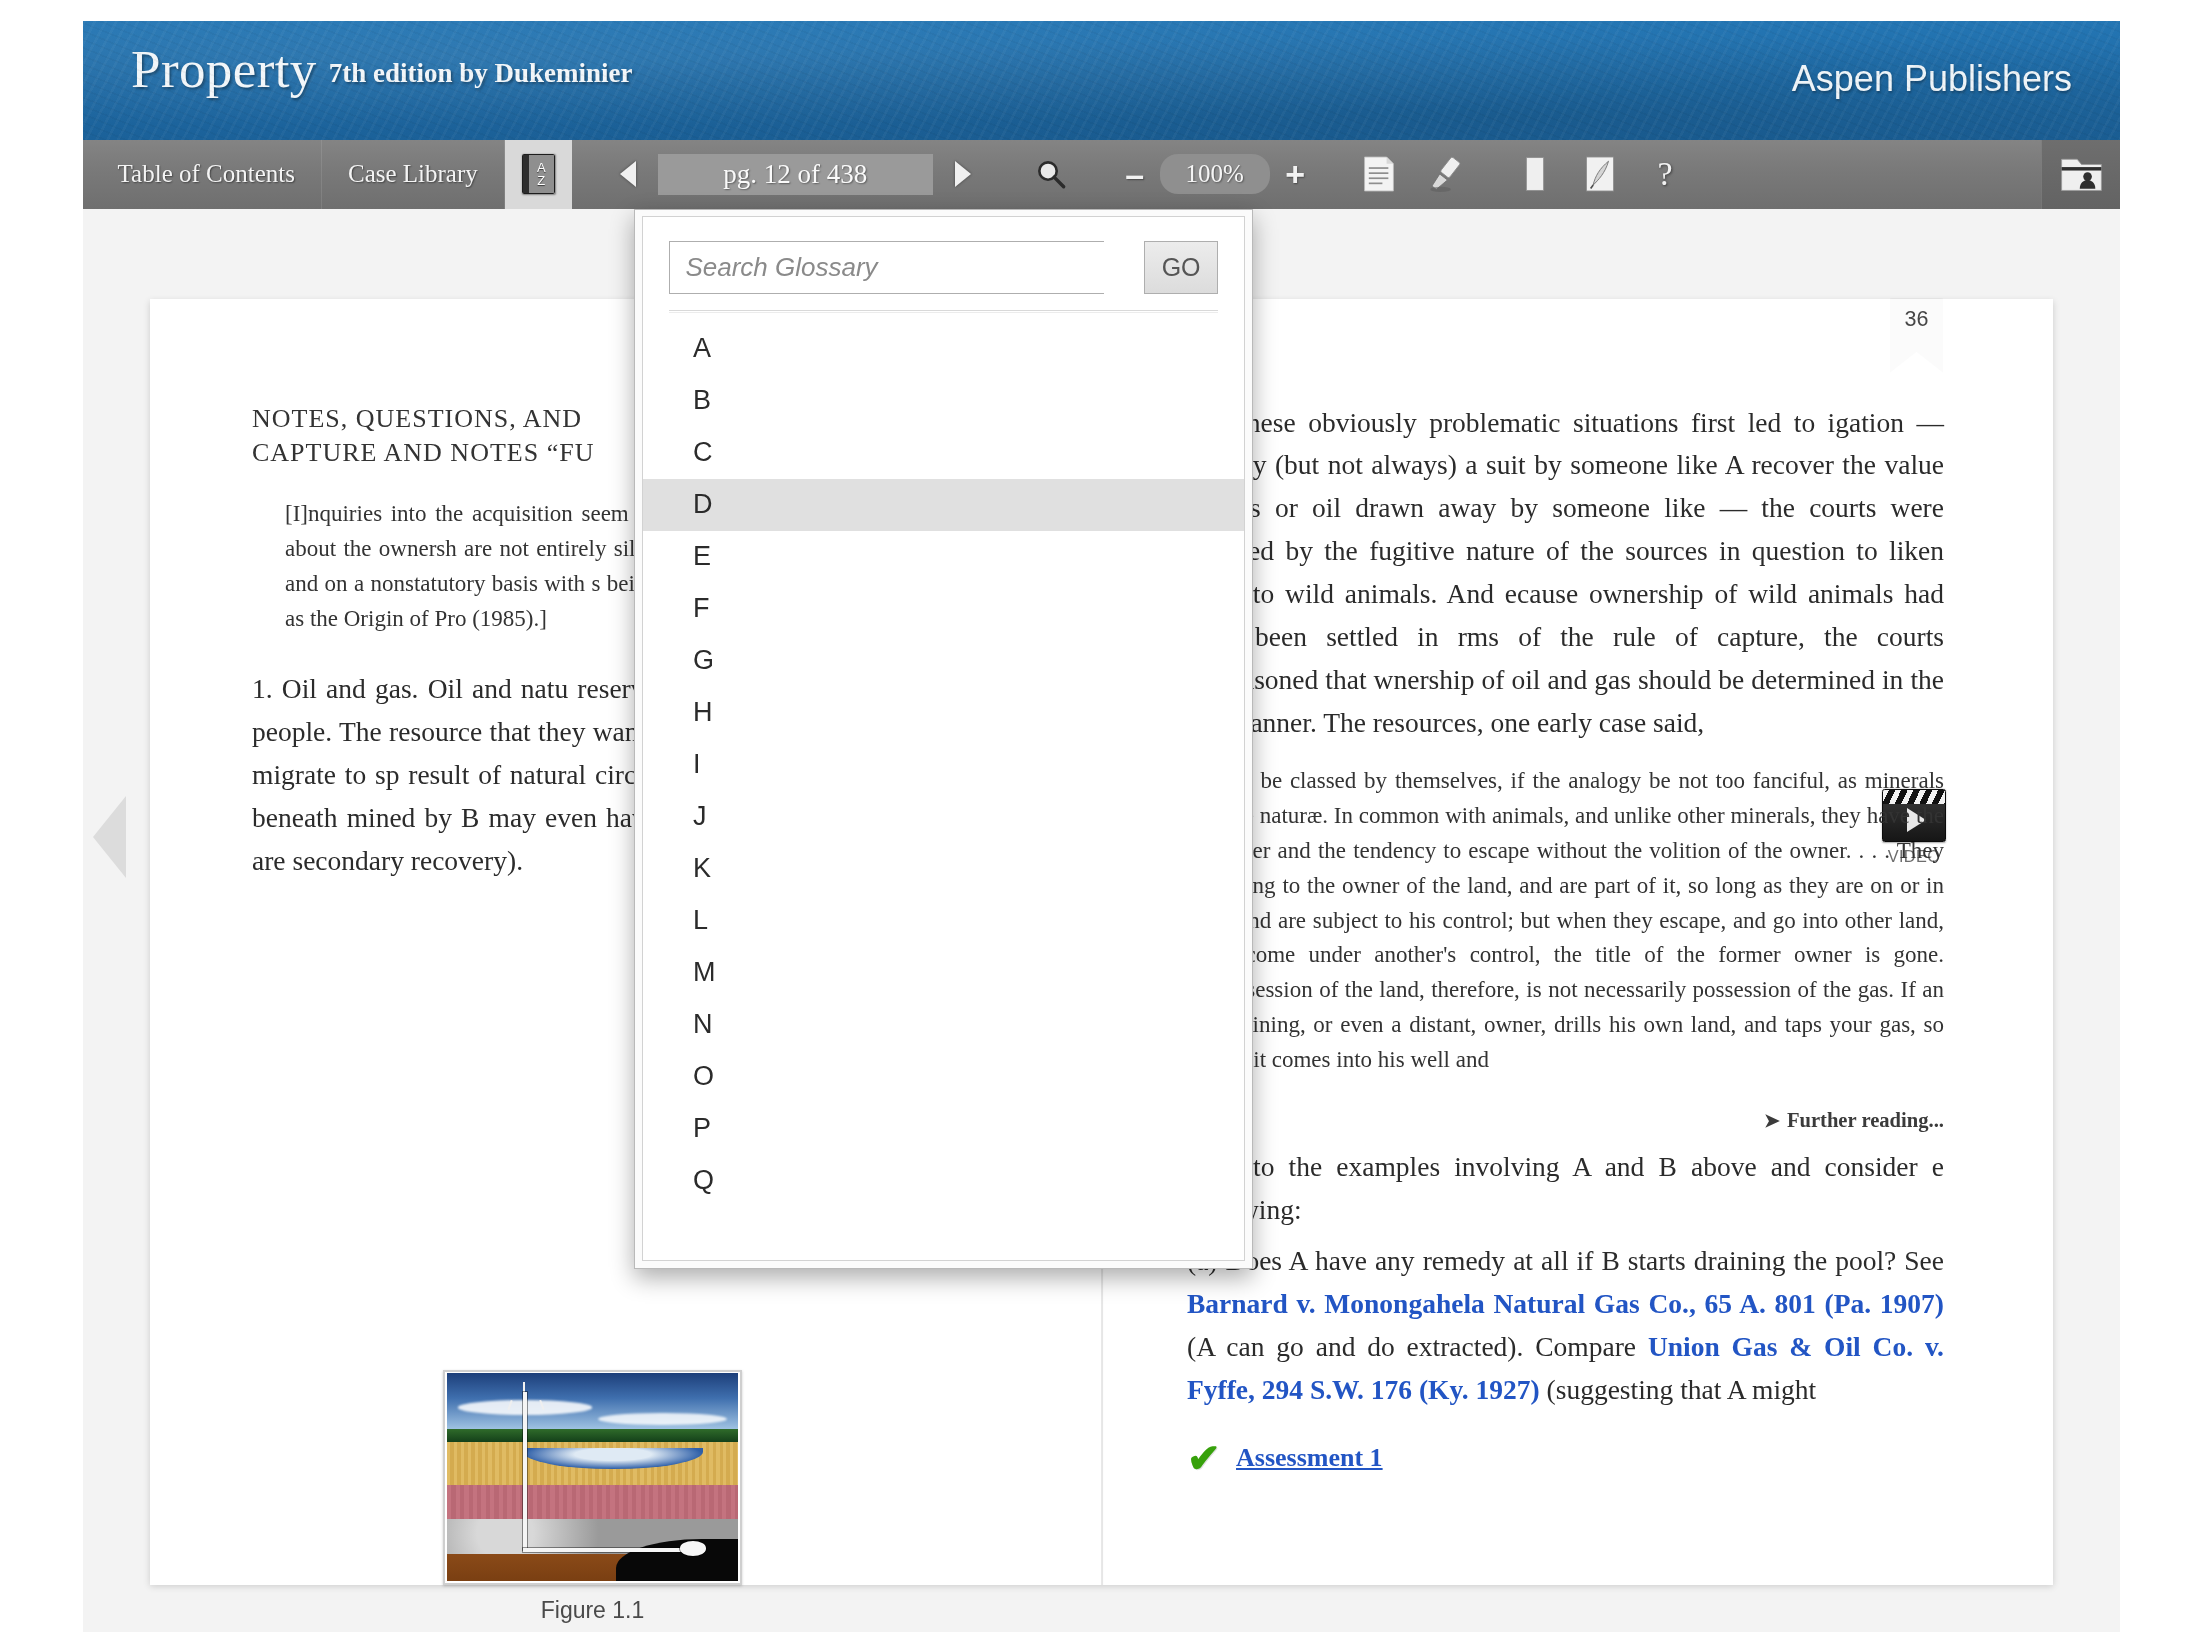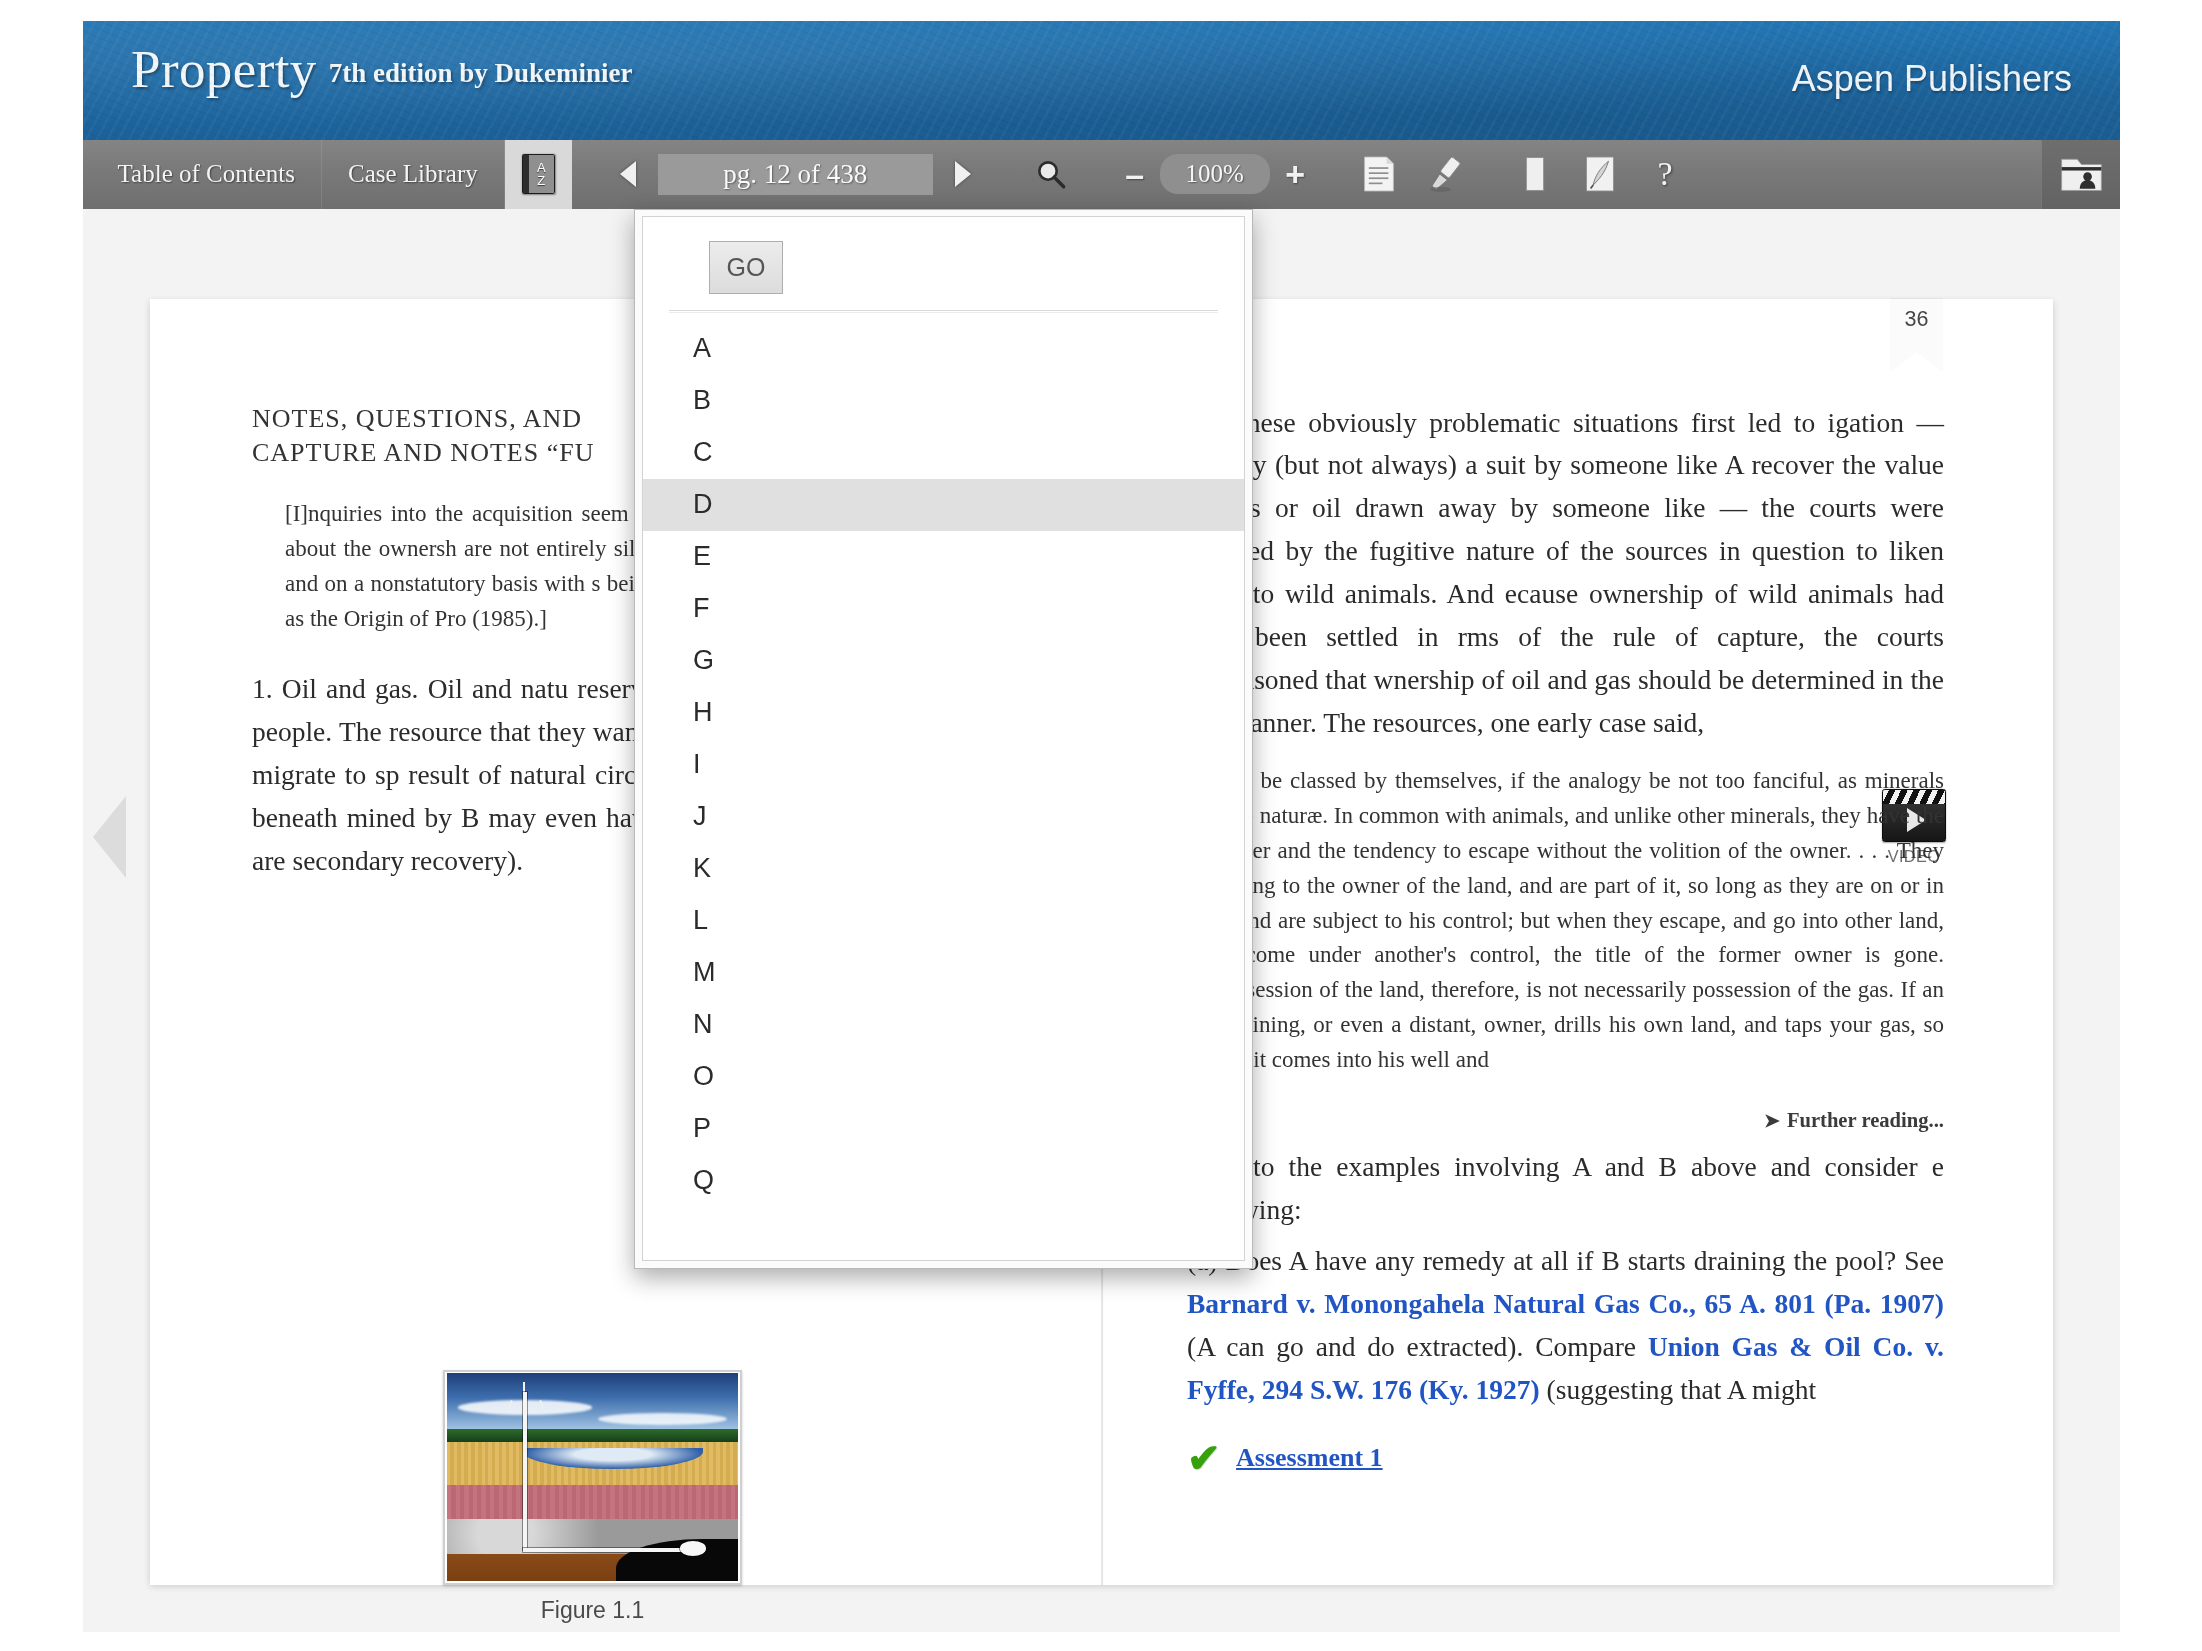--- a/index.html
+++ b/index.html
@@ -558,20 +558,21 @@
         <div class="assessment">
           <span class="check">✔</span>
           <a>Assessment 1</a>
         </div>
       </div>
     </div>
 
     <div class="glossary">
       <div class="gl-inner">
         <div class="gl-searchrow">
+          <input class="gl-input" type="text" placeholder="Search Glossary" style="">
           <div class="gl-go">GO</div>
         </div>
         <div class="gl-rule"></div>
         <div class="gl-list">
           <div class="gl-item">A</div>
           <div class="gl-item">B</div>
           <div class="gl-item">C</div>
           <div class="gl-item selected">D</div>
           <div class="gl-item">E</div>
           <div class="gl-item">F</div>

